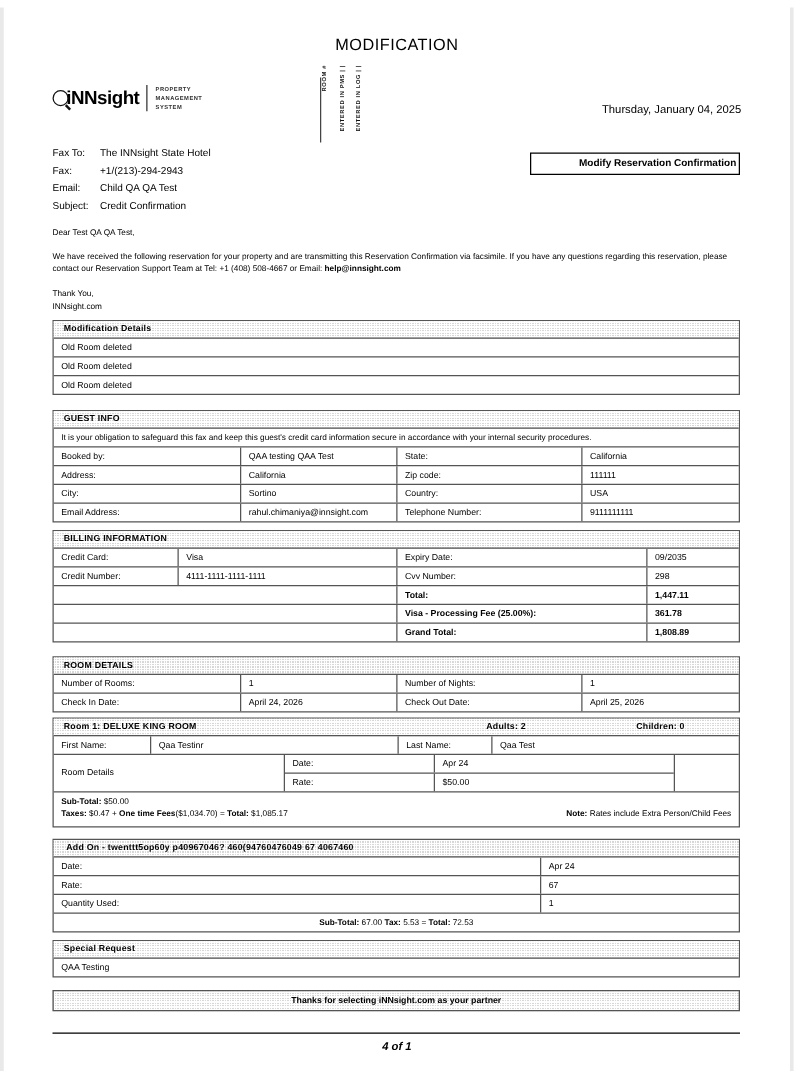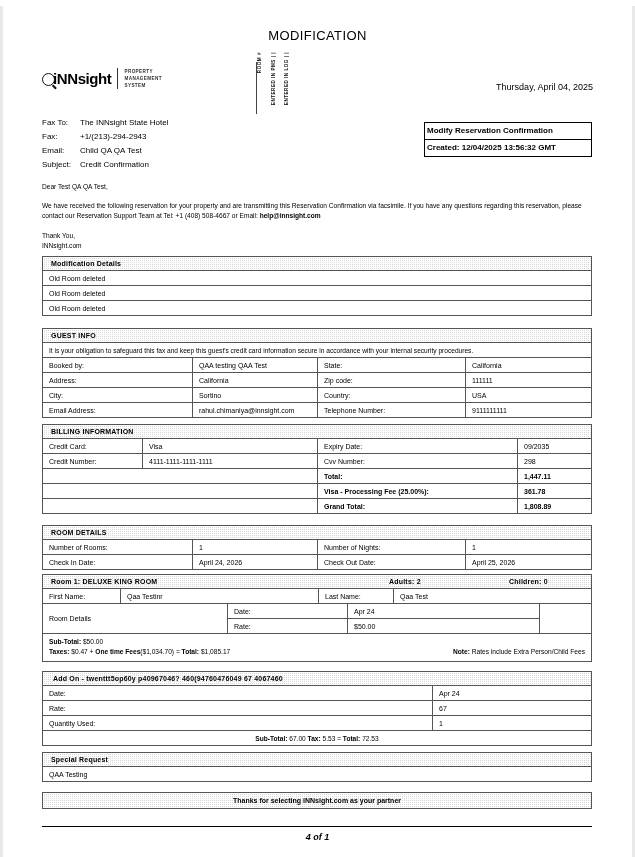--- a/index.html
+++ b/index.html
@@ -117,21 +117,21 @@
   .fax-row .lbl { width: 38px; font-weight: normal; }
   .fax-row .val { }
 
   
   .conf-box {
     position: absolute;
     left: 424px; top: 116px;
     width: 168px;
     border: 1.4px solid #000;
     font-size: 8px;
-    text-align: left;
+    text-align: right;
   }
   .conf-box .cb {
     padding: 3px 2px 4px;
     border-bottom: 1.4px solid #000;
   }
   .conf-box .cb:last-child { border-bottom: none; }
   .conf-box .b { font-weight: bold; }
 
   
   .letter {
@@ -272,21 +272,21 @@
     </div>
   </div>
 
   <div class="stamp-block">
     <div class="rule"></div>
     <div class="vtext" style="margin-left:2px;">ROOM #</div>
     <div class="vtext">ENTERED IN PMS | |</div>
     <div class="vtext">ENTERED IN LOG | |</div>
   </div>
 
-  <div class="doc-date">Thursday, April 04, 2025</div>
+  <div class="doc-date">Thursday, January 04, 2025</div>
 
   <div class="fax-block">
     <div class="fax-row">
       <span class="lbl">Fax To:</span>
       <span class="val">The INNsight State Hotel</span>
     </div>
     <div class="fax-row">
       <span class="lbl">Fax:</span>
       <span class="val">+1/(213)-294-2943</span>
     </div>
@@ -295,21 +295,20 @@
       <span class="val">Child QA QA Test</span>
     </div>
     <div class="fax-row">
       <span class="lbl">Subject:</span>
       <span class="val">Credit Confirmation</span>
     </div>
   </div>
 
   <div class="conf-box">
     <div class="cb b">Modify Reservation Confirmation</div>
-    <div class="cb b">Created: 12/04/2025 13:56:32 GMT</div>
   </div>
 
   <div class="letter">
     <p>Dear Test QA QA Test,</p>
     <p><span>We have received the following reservation for your property and are transmitting this Reservation Confirmation via facsimile. If you have any questions regarding this reservation, please contact our Reservation Support Team at Tel: +1 (408) 508-4667 or Email: </span><b>help@innsight.com</b></p>
     <p class="tight">Thank You,</p>
     <p>INNsight.com</p>
   </div>
 
   <div class="section" style="top:250px;">

